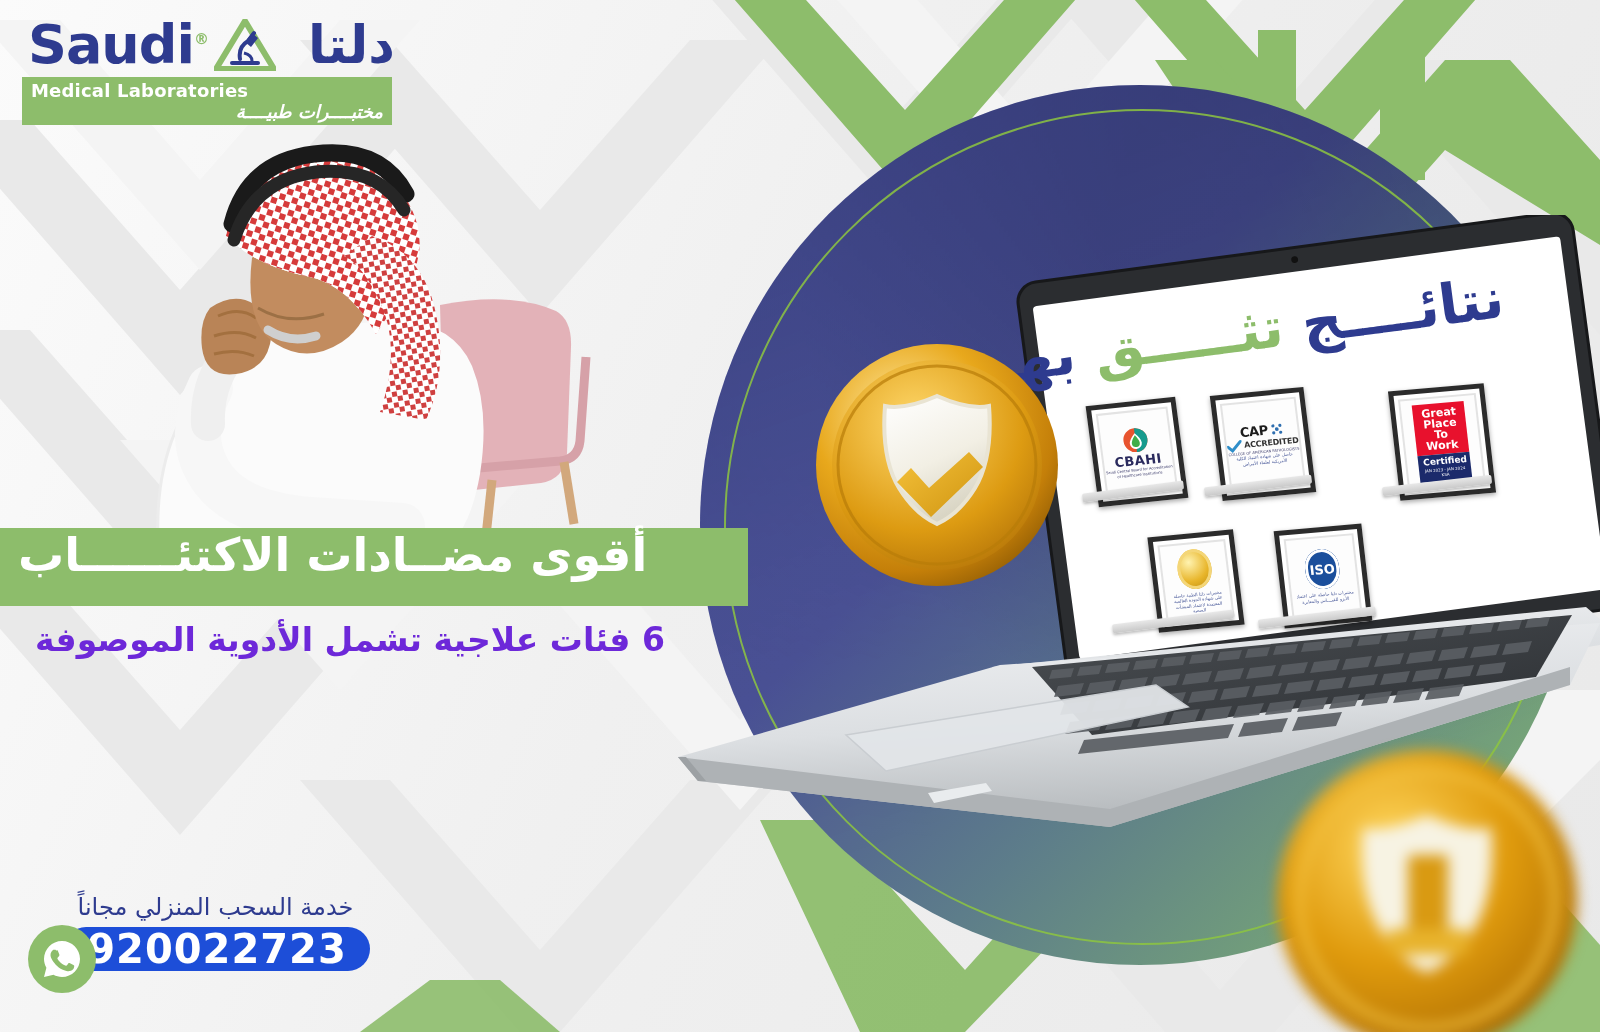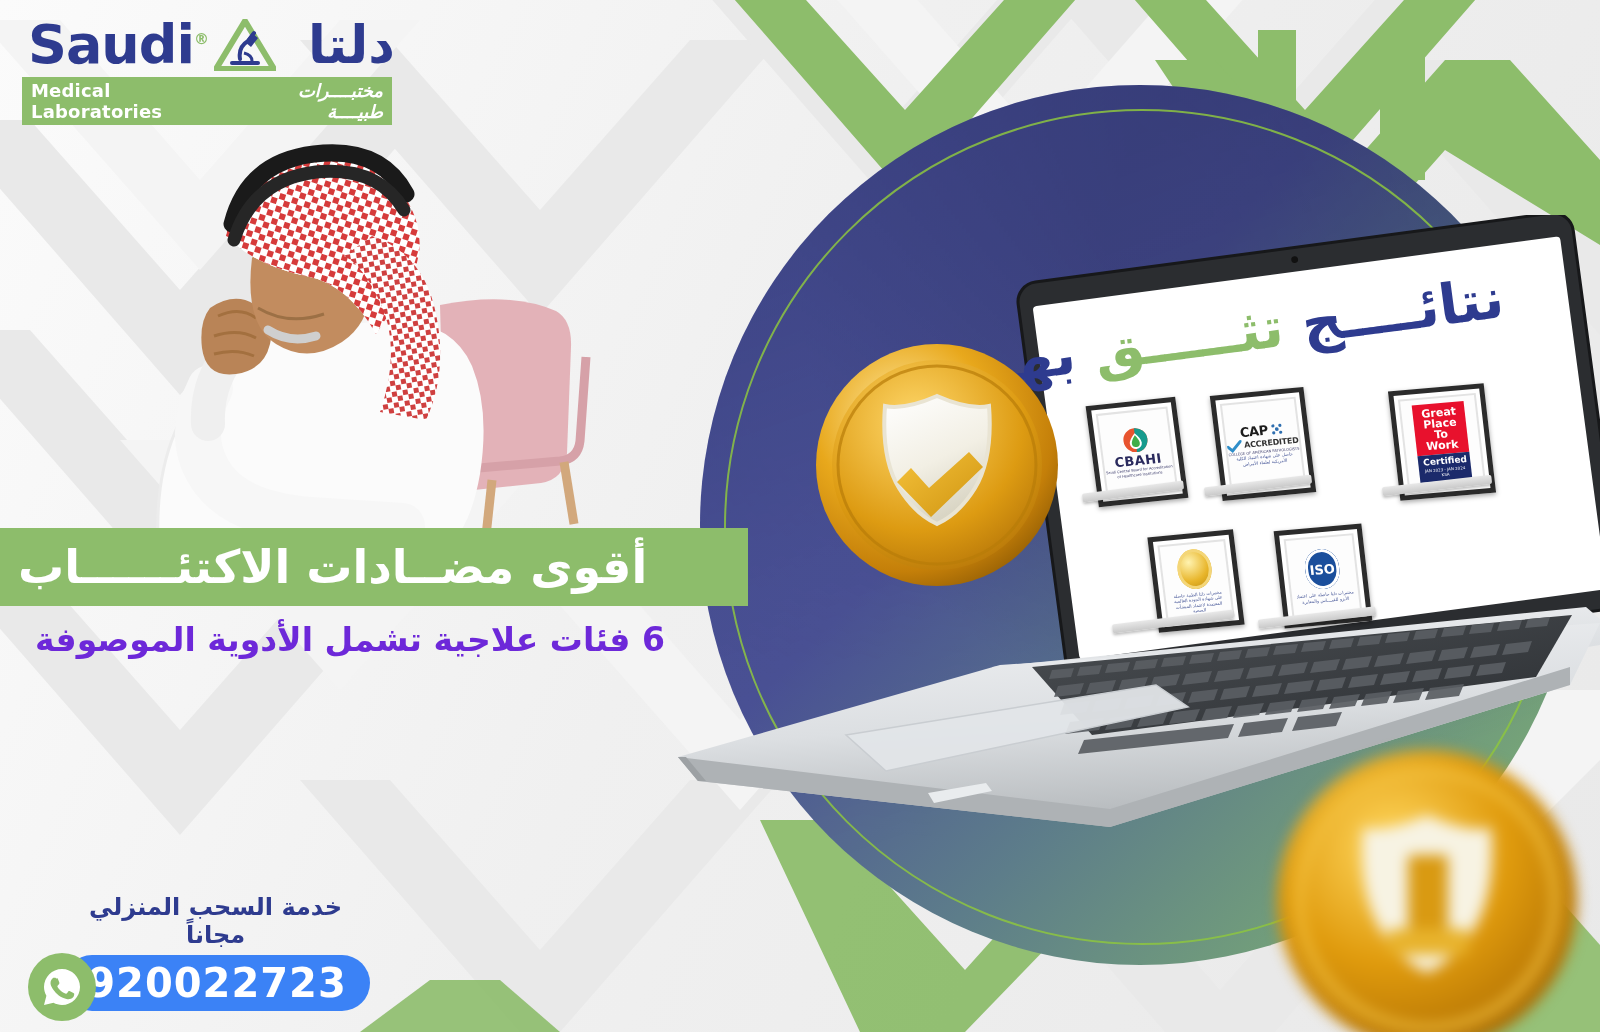--- a/index.html
+++ b/index.html
@@ -34,47 +34,47 @@
     mix-blend-mode:multiply;opacity:.55;
   }
 
   
   .logo{position:absolute;left:22px;top:18px;width:370px;}
   .logo-row{display:flex;align-items:center;justify-content:space-between;direction:ltr;padding:0 6px;}
   .logo-delta{font-family:"DejaVu Sans","Liberation Sans",sans-serif;font-weight:bold;font-size:54px;color:#2e3b8f;letter-spacing:-1px;line-height:1;}
   .logo-reg{font-size:15px;color:#8dbd6b;vertical-align:super;margin-right:2px;font-weight:bold;}
   .logo-mark{width:62px;height:52px;position:relative;margin:0 4px;}
   .logo-ar{font-size:52px;color:#2e3b8f;font-weight:bold;line-height:1;direction:rtl;margin-left:28px;}
-  .logo-bar{margin-top:5px;background:#8dbd6b;display:flex;justify-content:space-between;padding:3px 9px;direction:ltr;}
+  .logo-bar{margin-top:5px;background:#8dbd6b;display:flex;justify-content:space-between;padding:3px 9px;direction:ltr;flex-direction:column;}
   .logo-bar-en{color:#ffffff;font-size:18px;font-weight:bold;letter-spacing:.2px;}
   .logo-bar-ar{color:#ffffff;font-size:18px;font-weight:bold;direction:rtl;letter-spacing:1px;font-style:italic;}
 
   
   .person{position:absolute;left:140px;top:140px;width:470px;height:400px;}
 
   
   .band{
     position:absolute;left:0;top:528px;width:748px;height:78px;background:#8dbd6b;
-    display:flex;align-items:center;justify-content:flex-end;
+    display:flex;justify-content:flex-end;
   }
   .band-text{
     color:#ffffff;font-size:46px;font-weight:bold;direction:rtl;
     padding-left:18px;padding-right:34px;white-space:nowrap;letter-spacing:.5px;
   }
   .sub{
     position:absolute;left:0;top:616px;width:700px;text-align:center;direction:rtl;
     color:#6d28d9;font-size:33px;font-weight:bold;line-height:1.45;
   }
 
   
   .contact{position:absolute;left:28px;top:893px;width:360px;}
-  .contact-label{direction:rtl;text-align:center;color:#2e3b8f;font-size:24px;font-weight:bold;padding-right:26px;margin-left:41px;}
+  .contact-label{direction:rtl;text-align:center;color:#2e3b8f;font-size:24px;font-weight:normal;padding-right:26px;margin-left:41px;}
   .pill-row{position:relative;margin-top:6px;height:64px;}
   .pill{
-    position:absolute;left:36px;top:0;width:306px;height:56px;border-radius:29px;background:#3b82f6;
+    position:absolute;left:36px;top:0;width:306px;height:44px;border-radius:29px;background:#1d4ed8;
     display:flex;align-items:center;justify-content:center;
   }
   .pill span{color:#ffffff;font-size:40px;font-weight:600;letter-spacing:1px;direction:ltr;}
   .wa{position:absolute;left:0;top:-2px;width:68px;height:68px;border-radius:50%;background:#8dbd6b;display:flex;align-items:center;justify-content:center;}
 
   
   .laptop{position:absolute;left:640px;top:215px;width:960px;height:720px;}
 
   
   .coin-main{position:absolute;left:812px;top:340px;width:250px;height:250px;}

